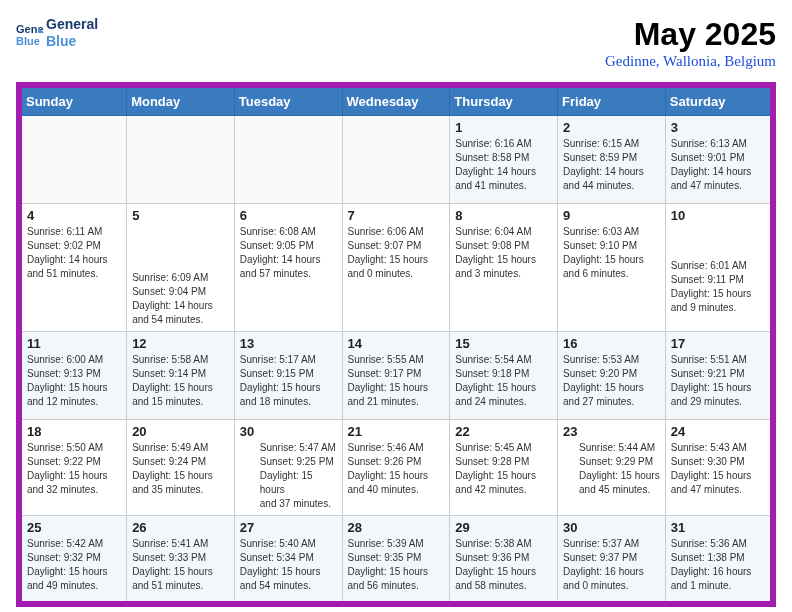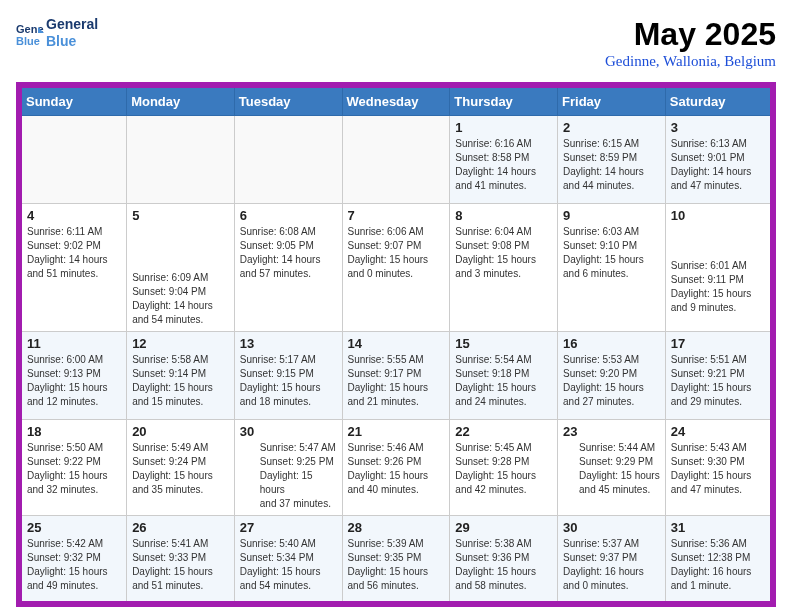--- a/index.html
+++ b/index.html
@@ -340,19 +340,19 @@
         <td>
           <span class="day-num">30</span>
           <div class="day-info" style="white-space: pre-line;">Sunrise: 5:37 AM
 Sunset: 9:37 PM
 Daylight: 16 hours
 and 0 minutes.</div>
         </td>
         <td>
           <span class="day-num">31</span>
           <div class="day-info" style="white-space: pre-line;">Sunrise: 5:36 AM
-Sunset: 12:38 PM
+Sunset: 1:38 PM
 Daylight: 16 hours
 and 1 minute.</div>
         </td>
       </tr>
     </tbody>
 </table>
 
 </body></html>

